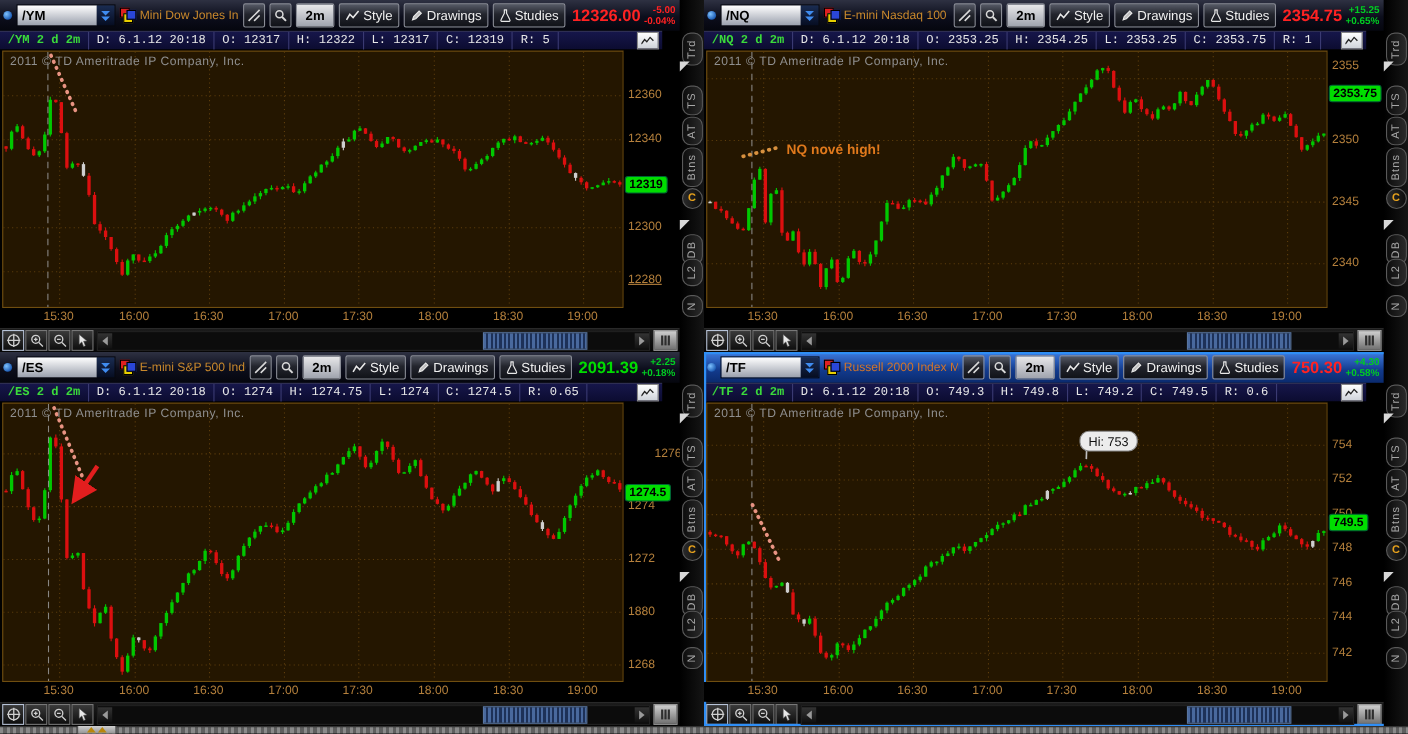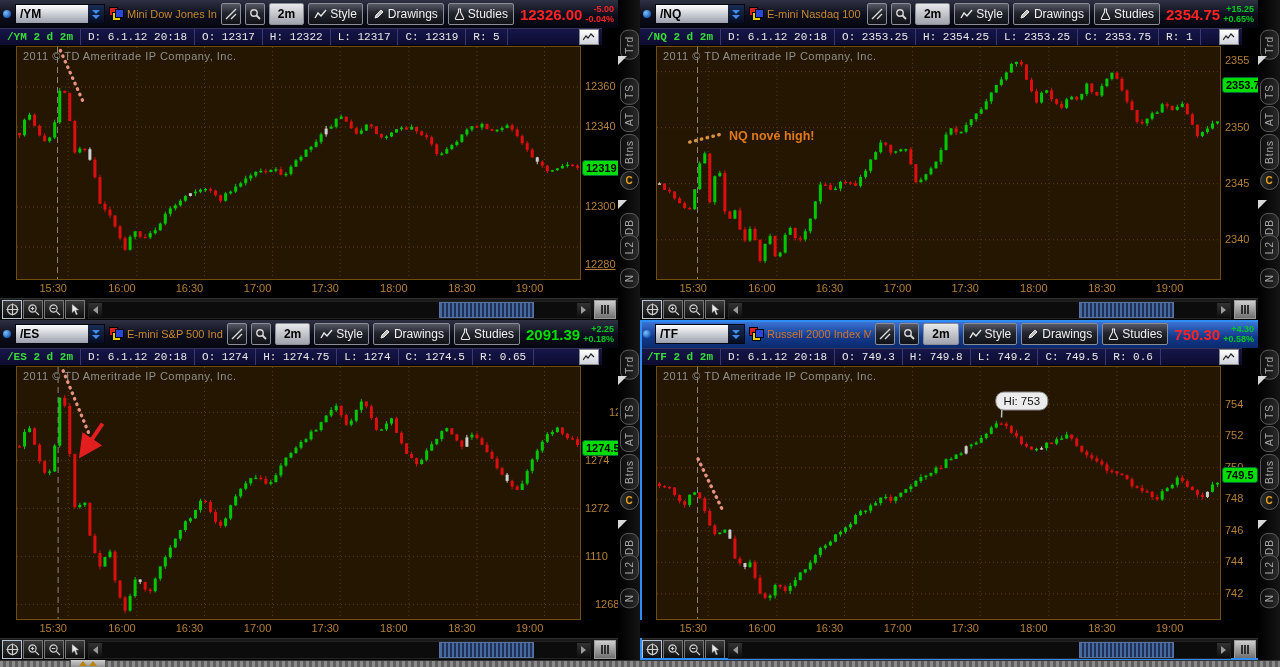--- a/index.html
+++ b/index.html
@@ -39,21 +39,21 @@
   .infobar{height:18px;width:602px;background:linear-gradient(#16164a,#0c0c30);display:flex;align-items:flex-end;
            border-top:1px solid #34345c;border-bottom:1px solid #000;box-sizing:border-box;font-size:11px;color:#e8e8e8;font-family:Liberation Mono, monospace;}
   .icell{padding:0 7px;line-height:16px;border-right:1px solid #3a3a72;white-space:nowrap;}
   .icell.sym{color:#3bdb3b;font-weight:bold;}
   .ifill{flex:1;}
   .minichart{width:18px;height:14px;margin:1px 3px 0 0;background:linear-gradient(#fff,#cfd3da);
              border:1px solid #888;display:flex;align-items:center;justify-content:center;}
 
   
   .chartrow{display:flex;width:618px;}
-  .plot{position:relative;margin-left:16px;background:#241600;border:1px solid #6f4e10;box-sizing:border-box;}
+  .plot{position:relative;margin-left:2px;background:#241600;border:1px solid #6f4e10;box-sizing:border-box;}
   .plot svg{display:block;}
   .copyright{position:absolute;left:6px;top:3px;color:#8f8f8f;font-size:11px;letter-spacing:.5px;pointer-events:none;}
   .gutter{position:relative;width:51px;background:#000;flex:0 0 auto;}
   .ylab{position:absolute;left:4px;color:#b5803c;font-size:11px;}
   .pxbadge{position:absolute;left:1px;background:#00dd00;color:#000;font-size:11px;font-weight:bold;
            padding:0 3px;border-radius:3px;line-height:14px;border:1px solid #063;}
 
   
   .taxis{position:relative;height:18px;width:618px;background:#000;}
   .tlab{position:absolute;top:2px;transform:translateX(-50%);color:#b5803c;font-size:11px;}
@@ -413,21 +413,21 @@
             <line x1="560.4866071428572" x2="560.4866071428572" y1="117.0821339122158" y2="122.85586996807251" stroke="#dc0f0f" stroke-width="1"></line>
             <rect x="558.9732142857143" y="118.5967191040836" width="3.0267857142857144" height="2.1859331707564706" fill="#dc0f0f"></rect>
             <line x1="40.535999999999994" x2="40.535999999999994" y1="0" y2="232" stroke="#9a9a9a" stroke-dasharray="6,4" opacity="0.85"></line>
             <line x1="43.351" y1="3.48" x2="67.56" y2="58" stroke="#e89382" stroke-width="3.4" stroke-dasharray="0.5,5.5" stroke-linecap="round"></line>
           </svg>
         </div>
         <div class="gutter" style="height: 234px;">
           <div class="ylab" style="top: 34px;">12360</div>
           <div class="ylab" style="top: 74px;">12340</div>
           <div class="ylab" style="top: 154px;">12300</div>
-          <div class="ylab" style="top: 212px; text-decoration: underline;">12280</div>
+          <div class="ylab" style="top: 202px; text-decoration: underline;">12280</div>
           <div class="pxbadge" style="top: 114px;">12319</div>
         </div>
       </div>
       <div class="taxis">
         <div class="tlab" style="left: 53.233px;">15:30</div>
         <div class="tlab" style="left: 121.919px;">16:00</div>
         <div class="tlab" style="left: 189.479px;">16:30</div>
         <div class="tlab" style="left: 257.602px;">17:00</div>
         <div class="tlab" style="left: 325.162px;">17:30</div>
         <div class="tlab" style="left: 393.848px;">18:00</div>
@@ -1191,22 +1191,22 @@
                 <path d="M0,0 L6,3 L0,6 Z" fill="#e31e1e"></path>
               </marker>
             </defs>
             <line x1="85.576" y1="56.7" x2="64.182" y2="88.19999999999999" stroke="#e31e1e" stroke-width="4" marker-end="url(#arr22)"></line>
           </svg>
         </div>
         <div class="gutter" style="height: 254px;">
           <div class="ylab" style="top: 39.6px; margin-left: 24px;">1276</div>
           <div class="ylab" style="top: 87.6px;">1274</div>
           <div class="ylab" style="top: 135.6px;">1272</div>
-          <div class="ylab" style="top: 183.6px;">1110</div>
-          <div class="ylab" style="top: 231.6px; margin-left: 10px;">1268</div>
+          <div class="ylab" style="top: 183.6px;">1880</div>
+          <div class="ylab" style="top: 231.6px;">1268</div>
           <div class="pxbadge" style="top: 73.6px;">1274.5</div>
         </div>
       </div>
       <div class="taxis">
         <div class="tlab" style="left: 53.233px;">15:30</div>
         <div class="tlab" style="left: 121.919px;">16:00</div>
         <div class="tlab" style="left: 189.479px;">16:30</div>
         <div class="tlab" style="left: 257.602px;">17:00</div>
         <div class="tlab" style="left: 325.162px;">17:30</div>
         <div class="tlab" style="left: 393.848px;">18:00</div>

